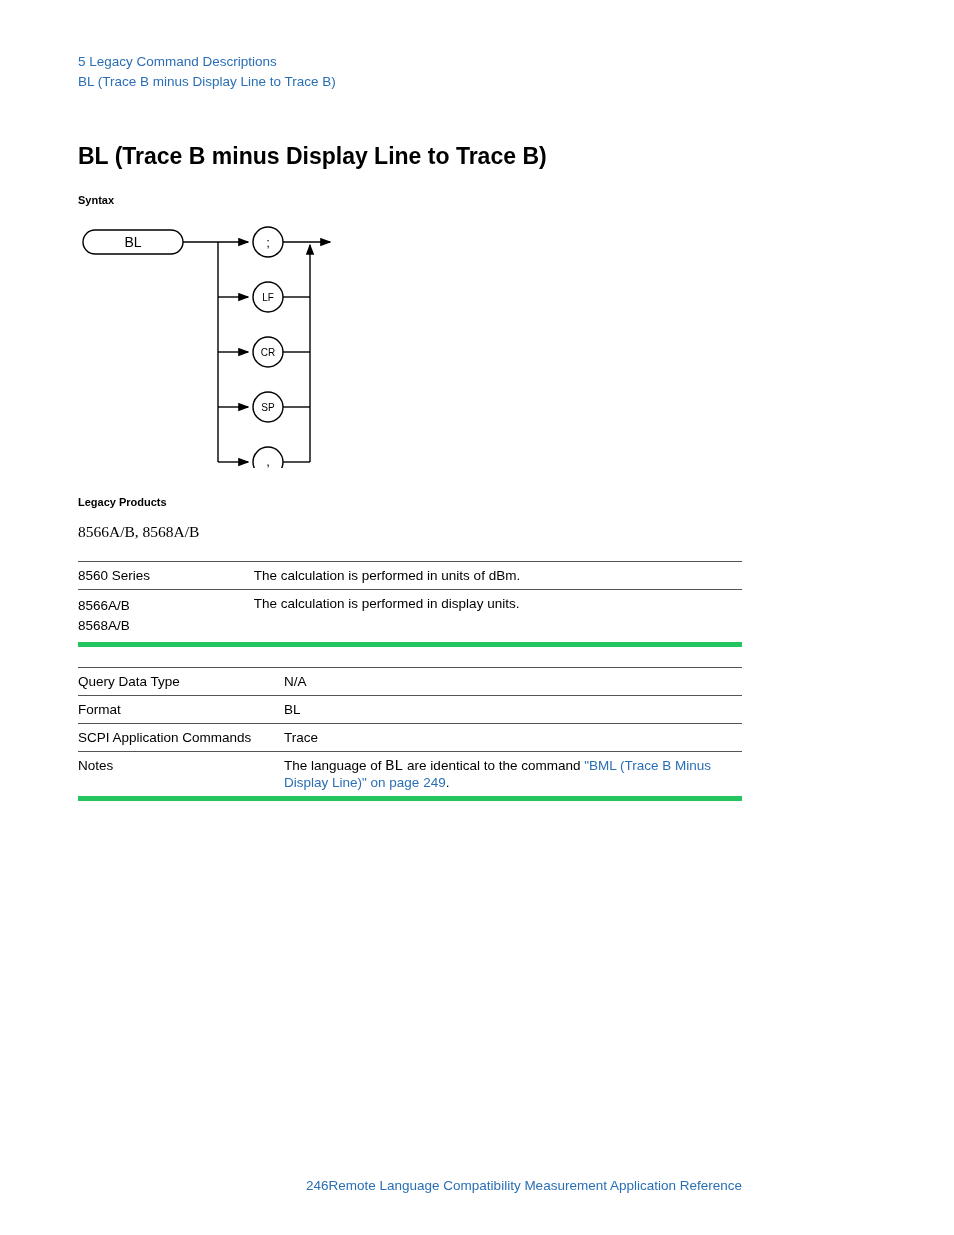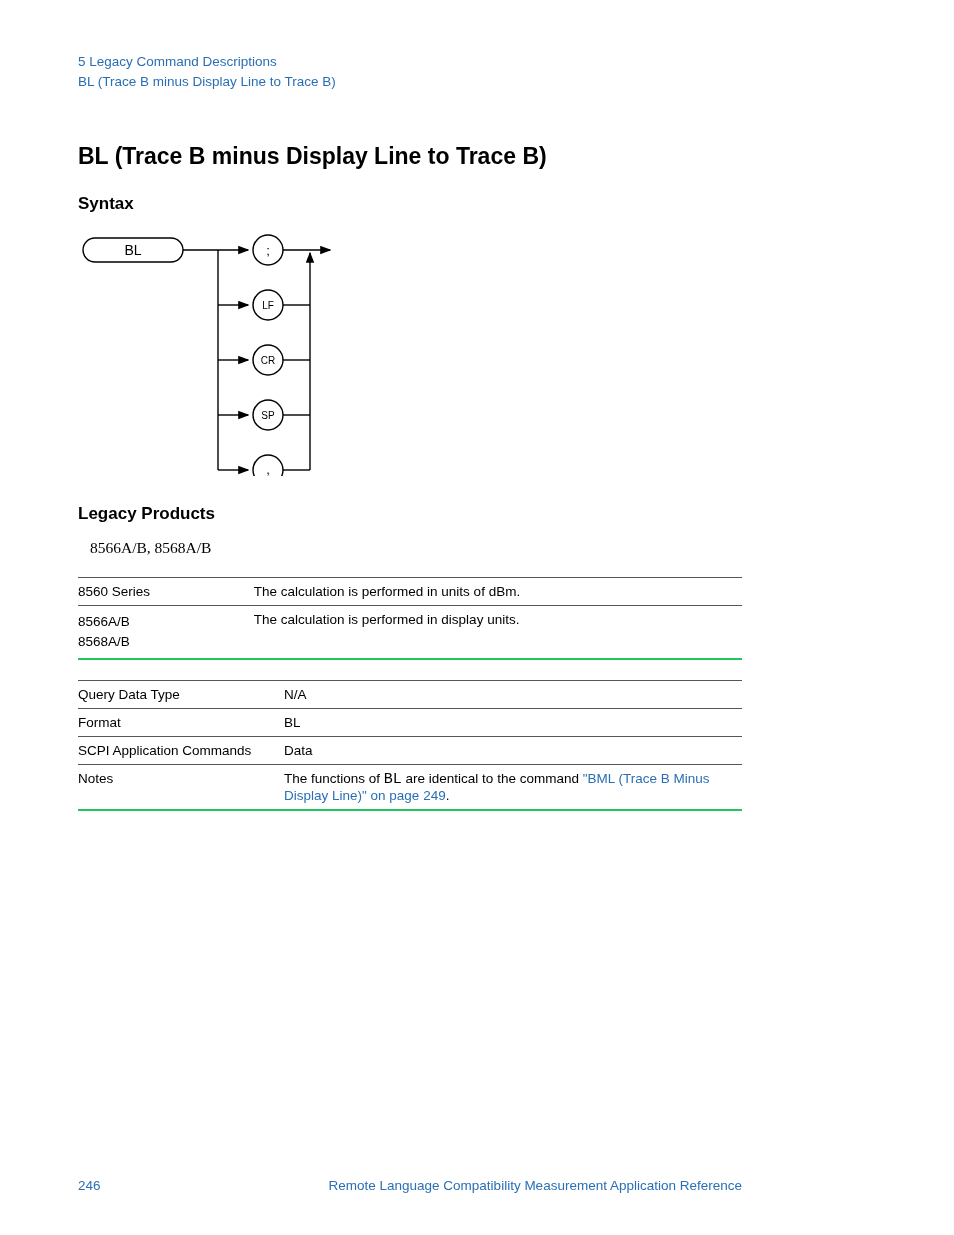--- a/index.html
+++ b/index.html
@@ -26,74 +26,74 @@
   .breadcrumb-line {
     display: block;
   }
   h1.title {
     font-size: 23px;
     font-weight: bold;
     margin: 0 0 20px 0;
     font-family: Arial, sans-serif;
   }
   h2.section {
-    font-size: 17px;
+    font-size: 11px;
     font-weight: bold;
     margin: 24px 0 12px 0;
     font-family: Arial, sans-serif;
   }
   .syntax-diagram {
     margin: 10px 0 18px 0;
   }
   .body-text {
     font-family: Georgia, "Times New Roman", serif;
     font-size: 15.5px;
     line-height: 1.5;
-    margin: 8px 0 18px 12px;
+    margin: 8px 0 18px 0;
   }
   .mono {
     font-family: "Courier New", monospace;
     font-size: 15px;
   }
   table.info {
     width: 100%;
     border-collapse: collapse;
     font-size: 13.5px;
     font-family: Arial, sans-serif;
     margin-top: 4px;
   }
   table.info td {
     padding: 6px 6px 6px 0;
     vertical-align: top;
     border-top: 1px solid #555;
     margin-top: 16px;
   }
   table.info tr:last-child td {
-    border-bottom: 2px solid #22c55e;
+    border-bottom: 5px solid #22c55e;
   }
   table.info td.key {
     white-space: nowrap;
     padding-right: 26px;
   }
   table.info.wide td.key {
     width: 180px;
   }
   table.info td .multi-line {
     line-height: 1.5;
   }
   .link {
     color: #2a6fb5;
   }
   .footer {
     position: absolute;
     bottom: 42px;
     left: 78px;
     right: 78px;
     display: flex;
-    justify-content: space-between;
+    justify-content: flex-end;
     font-size: 13.5px;
     color: #2a6fb5;
     font-family: Arial, sans-serif;
   }
 </style>
 </head>
 <body>
 
 <div class="page">
 
@@ -179,26 +179,26 @@
         <tr>
       <td class="key">Query Data Type</td>
       <td>N/A</td>
     </tr>
     <tr>
       <td class="key">Format</td>
       <td>BL</td>
     </tr>
     <tr>
       <td class="key">SCPI Application Commands</td>
-      <td>Data</td>
+      <td>Trace</td>
     </tr>
     <tr>
       <td class="key">Notes</td>
       <td>
-        <span>The functions of </span><span class="mono">BL</span><span> are identical to the command </span><span class="link">"BML (Trace B Minus Display Line)" on page 249</span><span>.</span>
+        <span>The language of </span><span class="mono">BL</span><span> are identical to the command </span><span class="link">"BML (Trace B Minus Display Line)" on page 249</span><span>.</span>
       </td>
     </tr>
   </tbody>
     </table>
 
   <div class="footer">
     <span>246</span>
     <span>Remote Language Compatibility Measurement Application Reference</span>
   </div>
 

